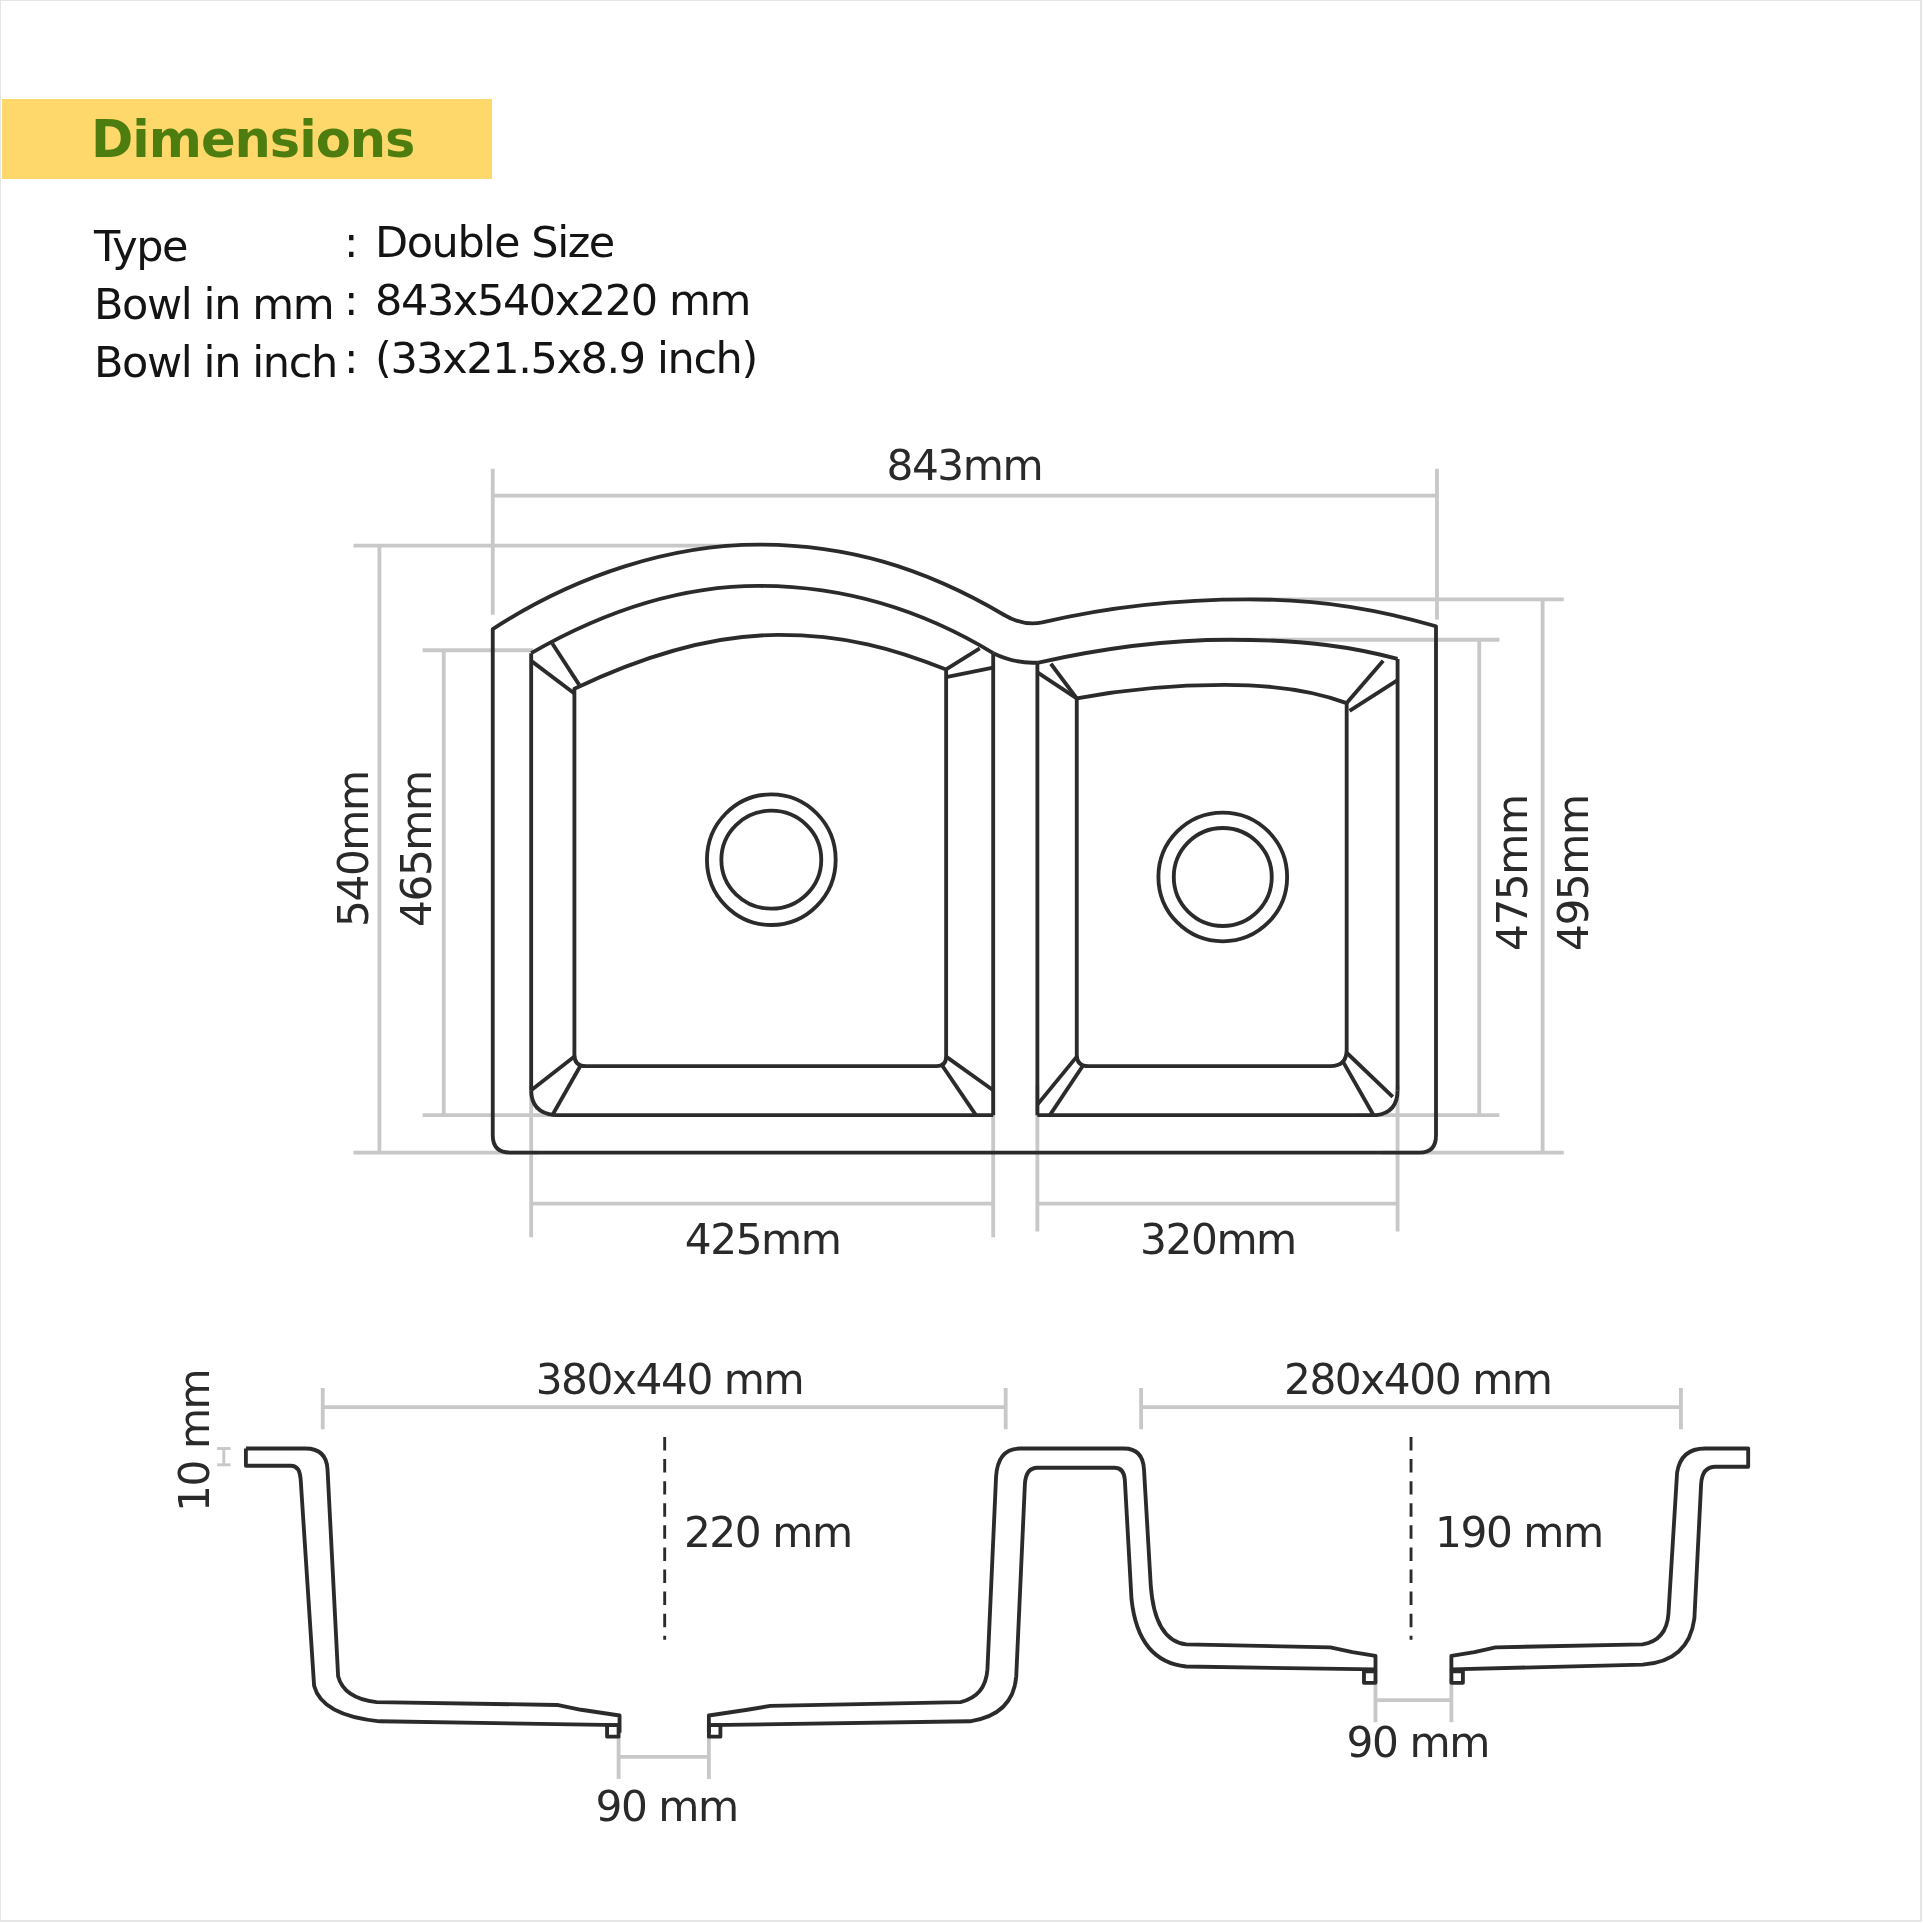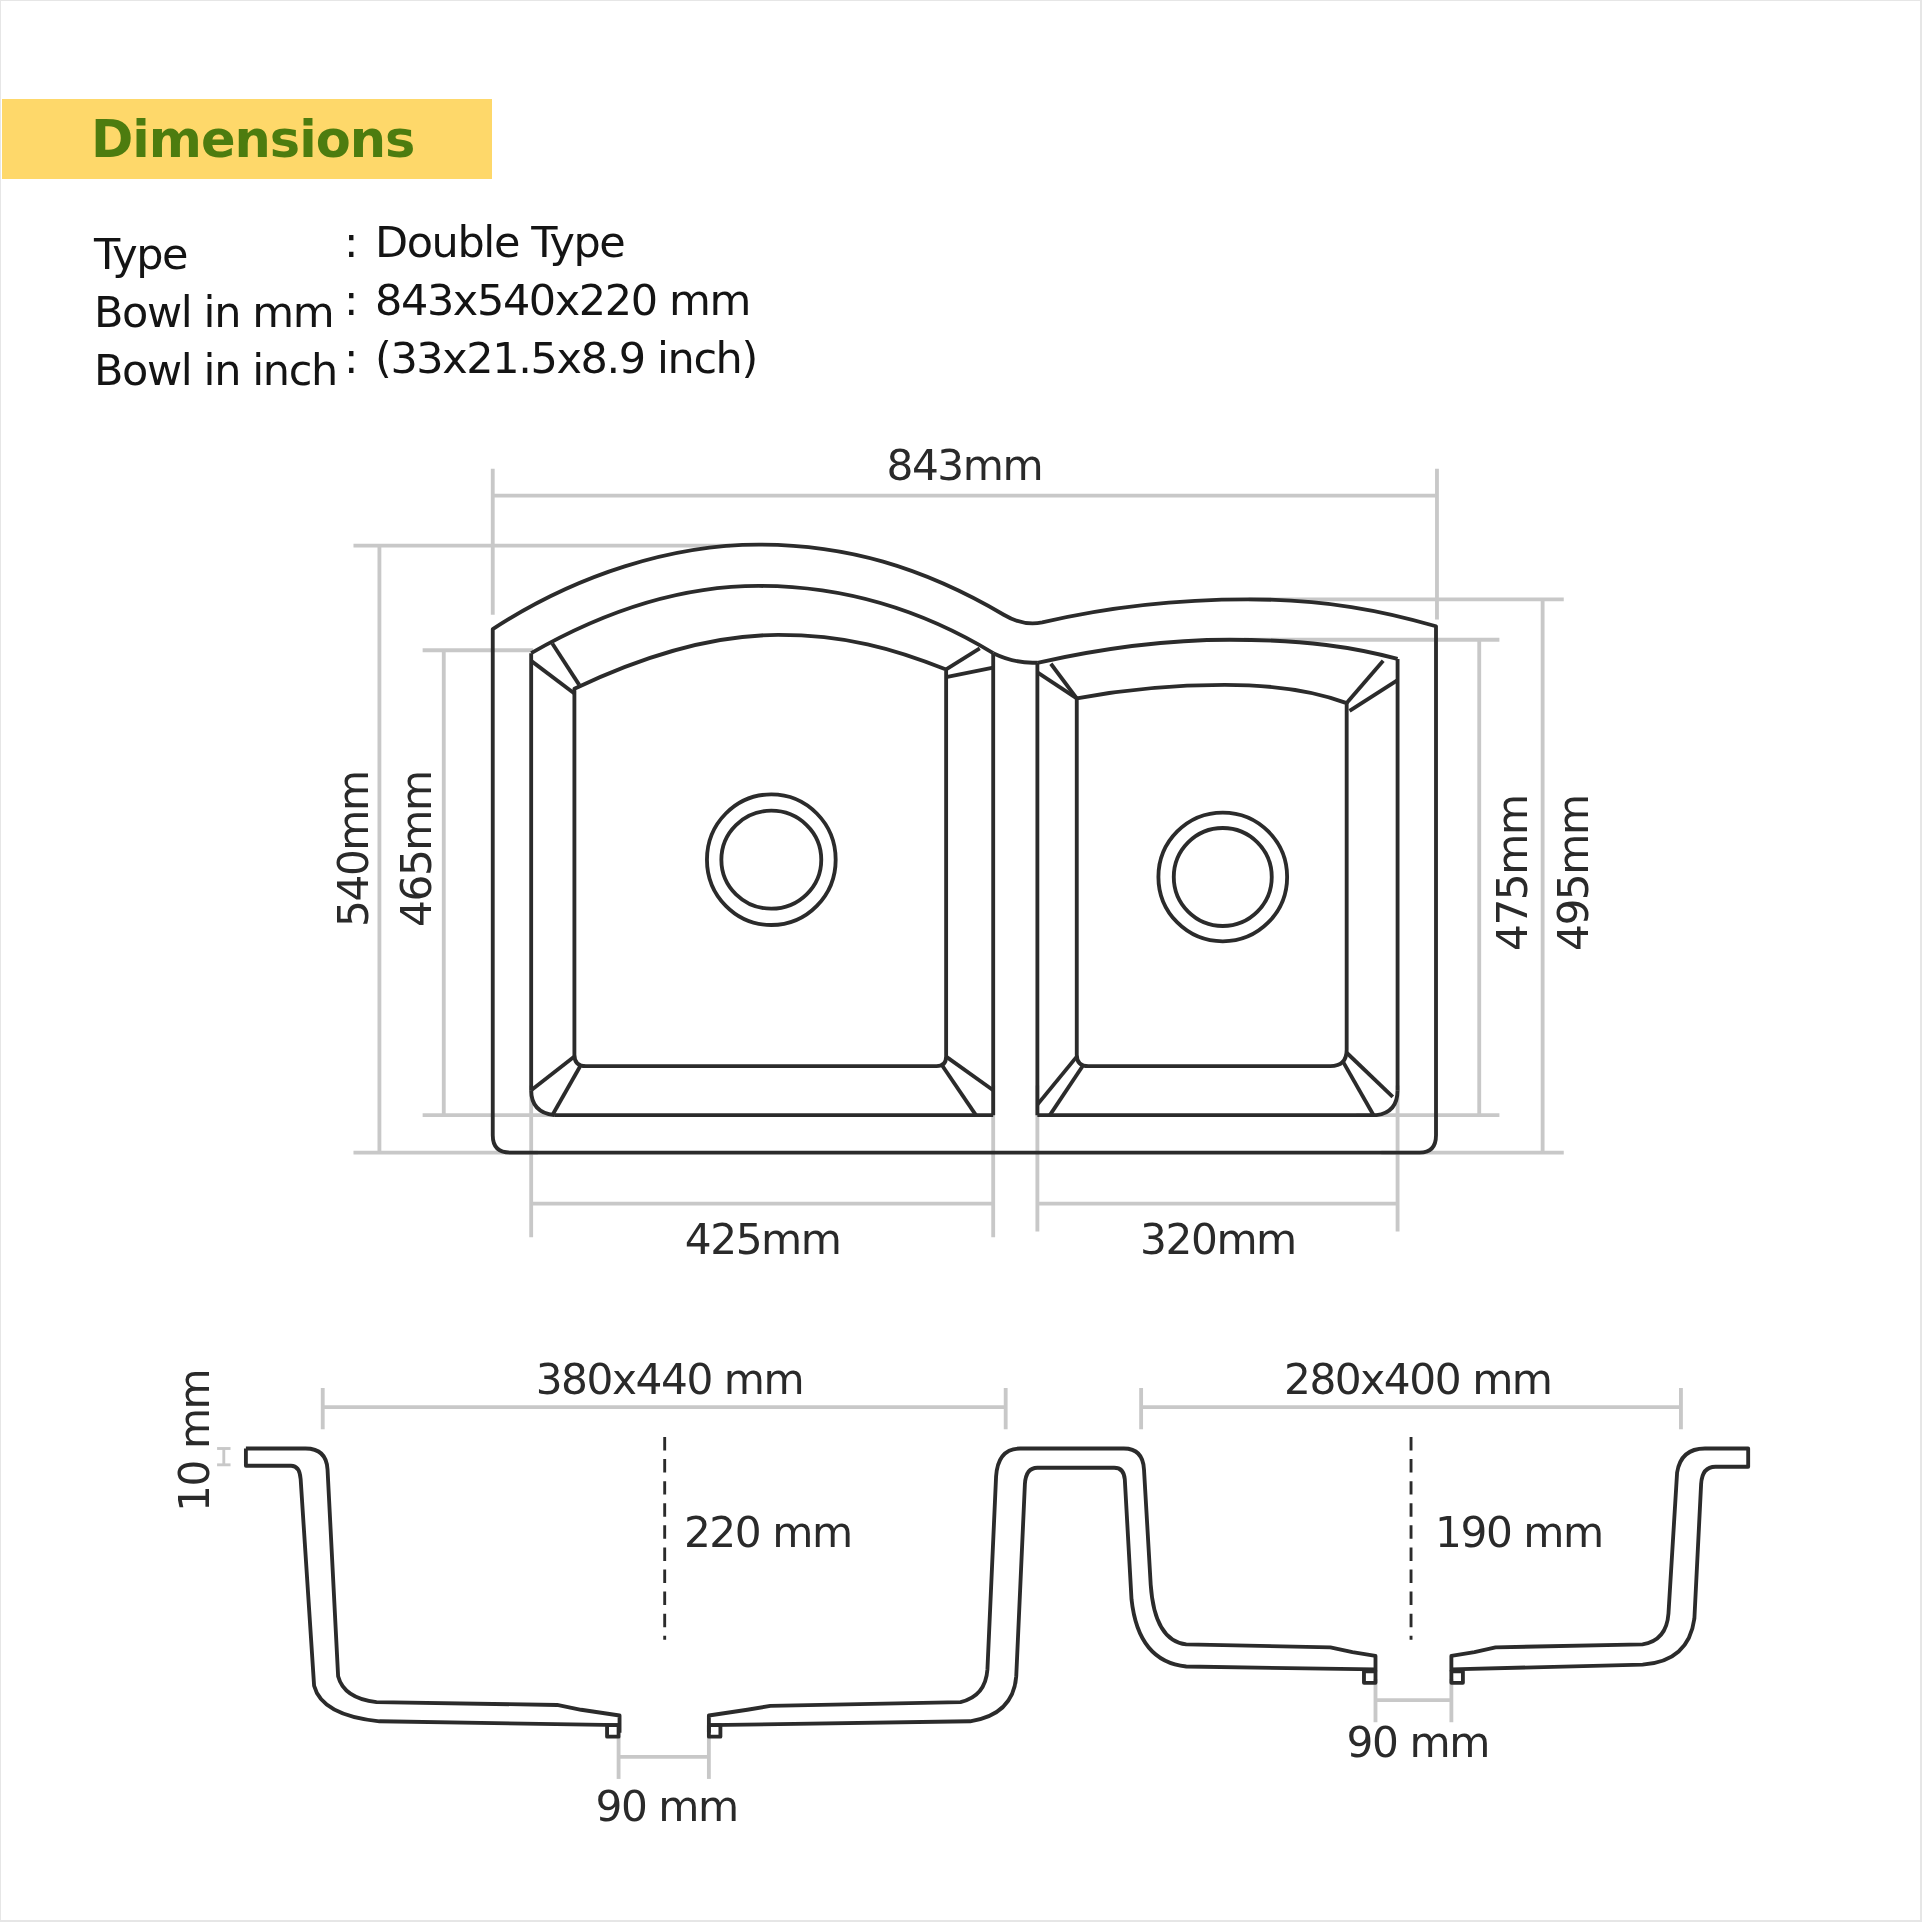--- a/index.html
+++ b/index.html
@@ -31,21 +31,21 @@
     line-height: 73px;
   }
   .specs {
     position: absolute; left: 94px; top: 213px;
     font-family: "DejaVu Sans", sans-serif;
     font-size: 43px;
     color: #141414;
     letter-spacing: -1.4px;
   }
   .spec-row { position: relative; height: 58px; line-height: 58px; white-space: nowrap; }
-  .spec-label { position: absolute; left: 0; top: 12px; }
+  .spec-label { position: absolute; left: 0; top: 4px; }
   .spec-sep { position: absolute; left: 250px; top: 0; }
   .spec-value { position: absolute; left: 281px; top: 0; }
   svg.drawing { position: absolute; left: 0; top: 0; }
   .dimtxt {
     font-family: "DejaVu Sans", sans-serif;
     font-size: 44px;
     fill: #2a2a2a;
     letter-spacing: -1.5px;
   }
 </style>
@@ -54,21 +54,21 @@
 
 <div class="frame"></div>
 
 <div class="title-band"></div>
 <div class="title-text">Dimensions</div>
 
 <div class="specs">
   <div class="spec-row">
     <span class="spec-label">Type</span>
     <span class="spec-sep">:</span>
-    <span class="spec-value">Double Type</span>
+    <span class="spec-value">Double Size</span>
   </div>
   <div class="spec-row">
     <span class="spec-label">Bowl in mm</span>
     <span class="spec-sep">:</span>
     <span class="spec-value">843x540x220 mm</span>
   </div>
   <div class="spec-row">
     <span class="spec-label">Bowl in inch</span>
     <span class="spec-sep">:</span>
     <span class="spec-value">(33x21.5x8.9 inch)</span>

